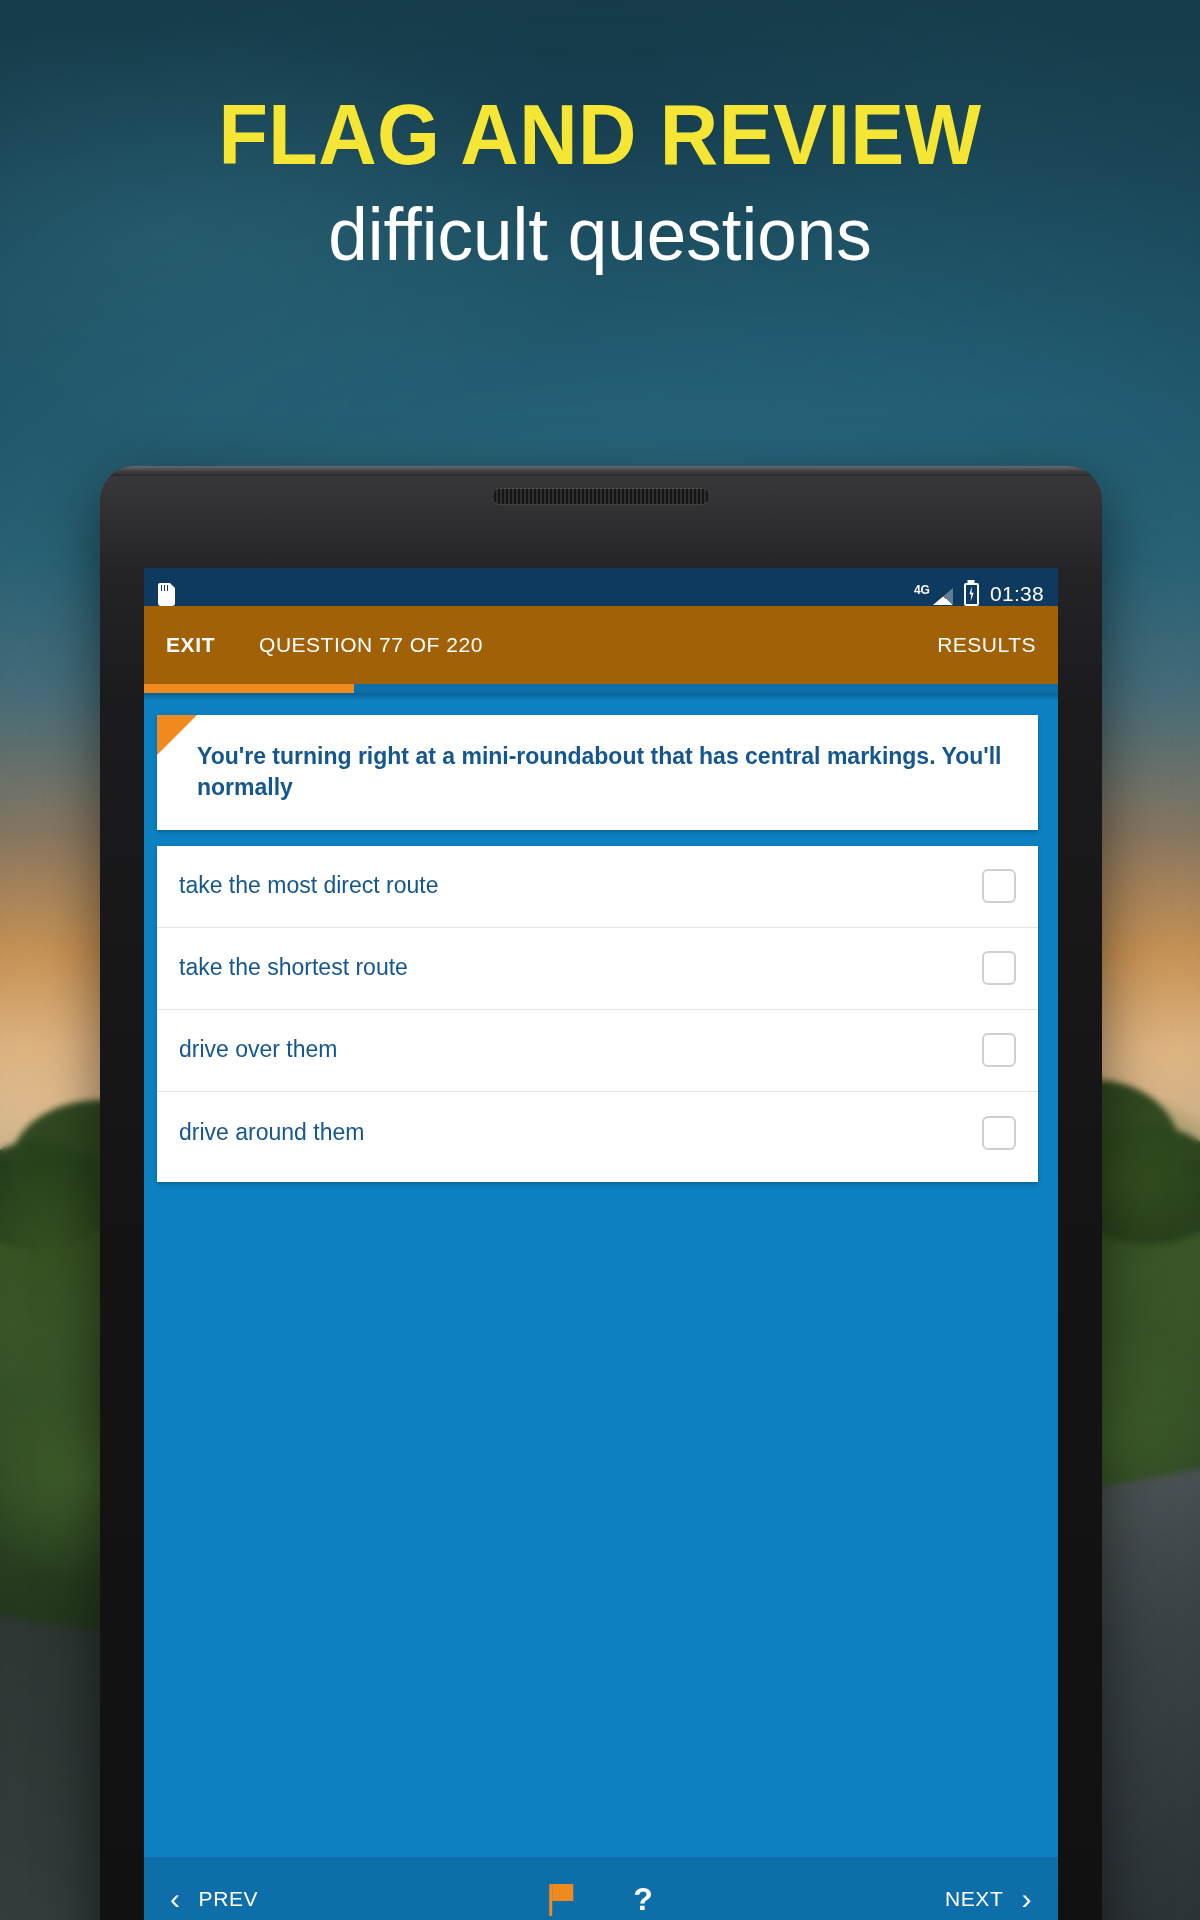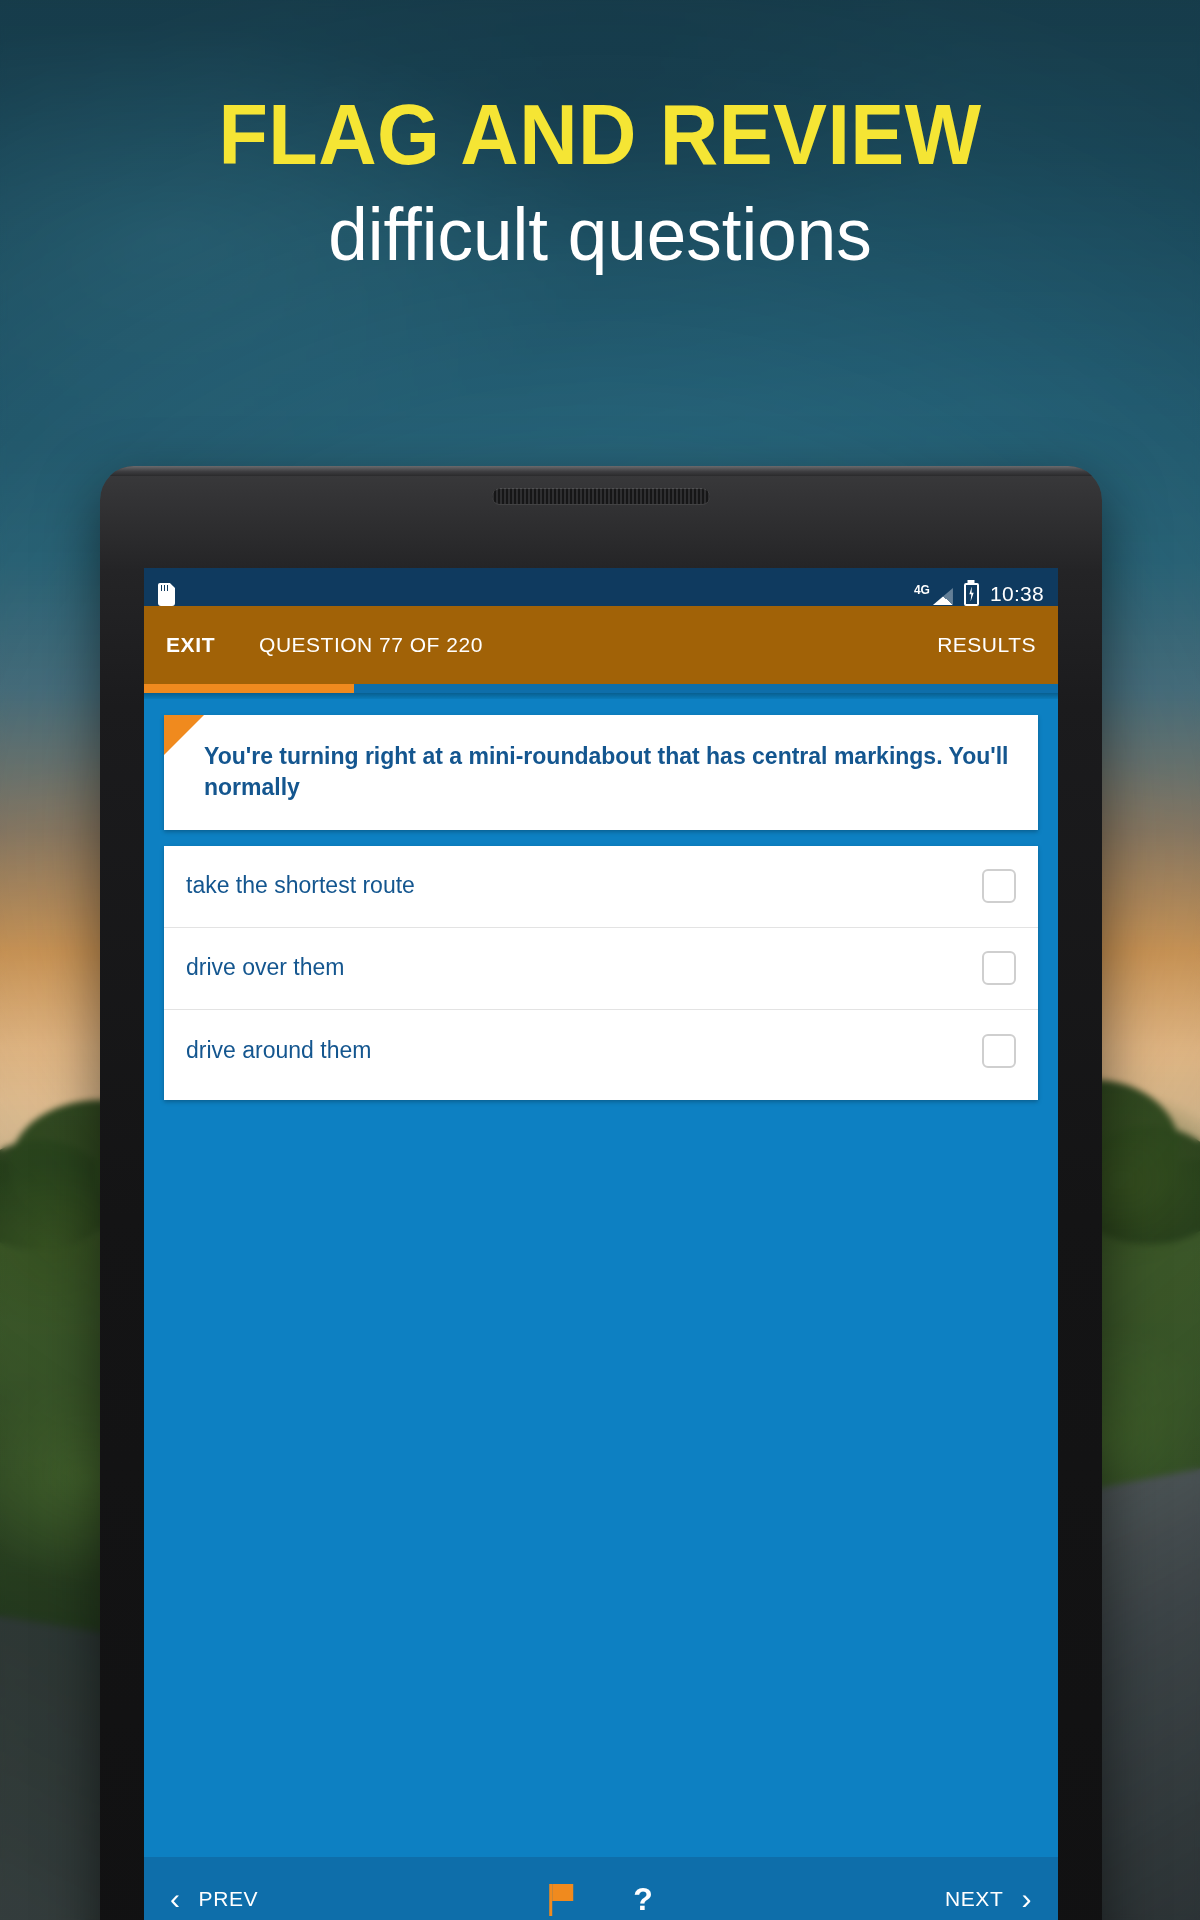--- a/index.html
+++ b/index.html
@@ -314,21 +314,21 @@
   }
   .appbar-shadow {
     height: 6px;
     background: linear-gradient(180deg, rgba(0,0,0,0.22), rgba(0,0,0,0));
   }
 
   
   .content {
     background: #0d80c2;
     flex: 1;
-    padding: 16px 20px 0 20px;
+    padding: 16px 20px 0 13px;
     height: 1158px;
   }
   .card {
     background: #ffffff;
     box-shadow: 0 2px 4px rgba(0,0,0,0.25);
     position: relative;
   }
   .question-card {
     padding: 26px 26px 26px 26px;
     margin-bottom: 16px;
@@ -464,21 +464,21 @@
     <div class="statusbar">
       <div class="sb-left">
         <div class="icon-sd"></div>
       </div>
       <div class="sb-right">
         <div class="icon-signal">
           <span class="sig-label">4G</span>
           <span class="sig-bars"></span>
         </div>
         <div class="icon-battery"></div>
-        <div class="sb-time">10:38</div>
+        <div class="sb-time">01:38</div>
       </div>
     </div>
 
     <div class="appbar">
       <div class="appbar-exit">EXIT</div>
       <div class="appbar-qnum">QUESTION 77 OF 220</div>
       <div class="appbar-results">RESULTS</div>
     </div>
     <div class="progress-track">
       <div class="progress-fill" id="progress-fill" style="width: 23%;"></div>
@@ -487,20 +487,24 @@
 
     <div class="content">
 
       <div class="card question-card">
         <div class="flag-corner"></div>
         <div class="question-text">You're turning right at a mini-roundabout that has central markings. You'll normally</div>
       </div>
 
       <div class="card answers-card" id="answers-card">
 
+      <div class="answer-row">
+            <span class="answer-text">take the most direct route</span>
+            <span class="answer-box"></span>
+          </div>
           <div class="answer-row">
             <span class="answer-text">take the shortest route</span>
             <span class="answer-box"></span>
           </div>
           <div class="answer-row">
             <span class="answer-text">drive over them</span>
             <span class="answer-box"></span>
           </div>
           <div class="answer-row">
             <span class="answer-text">drive around them</span>

